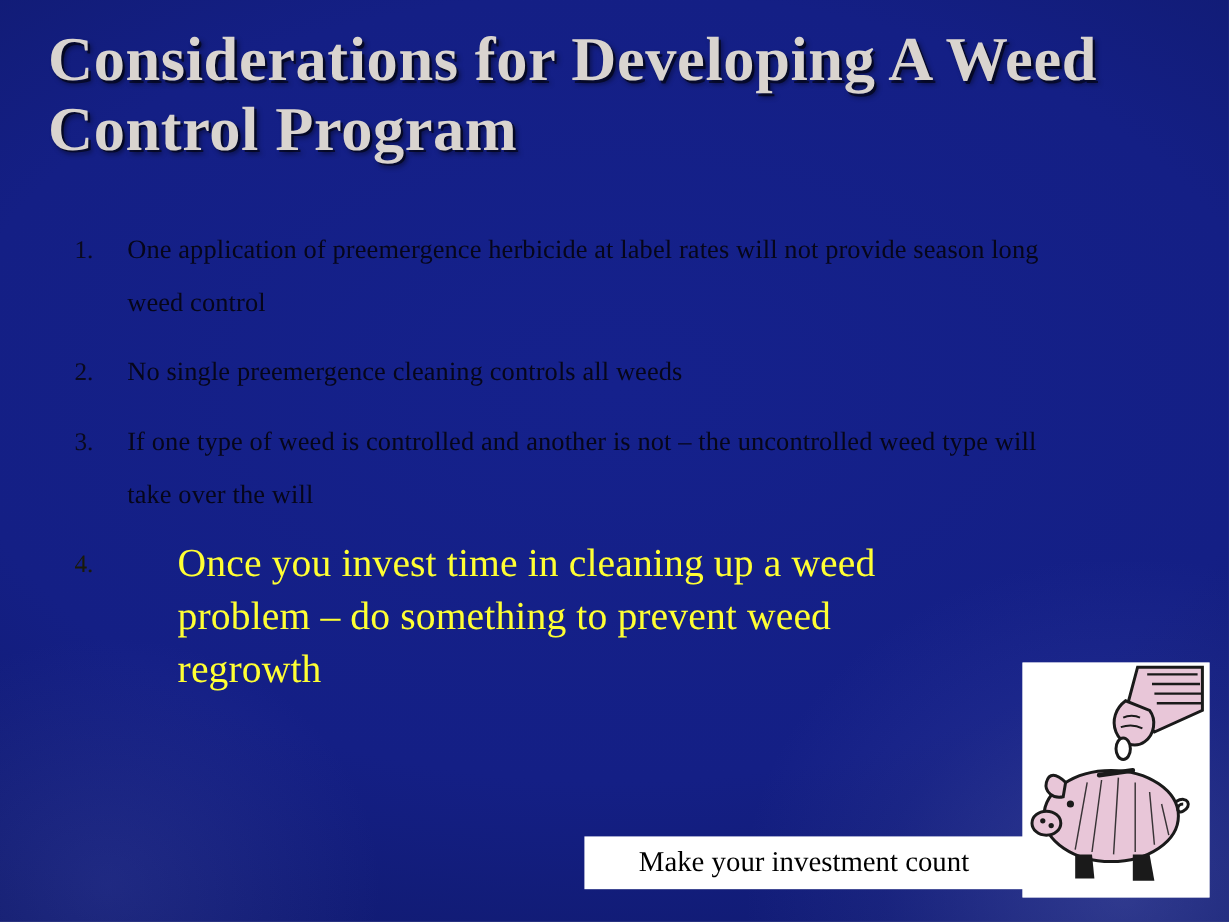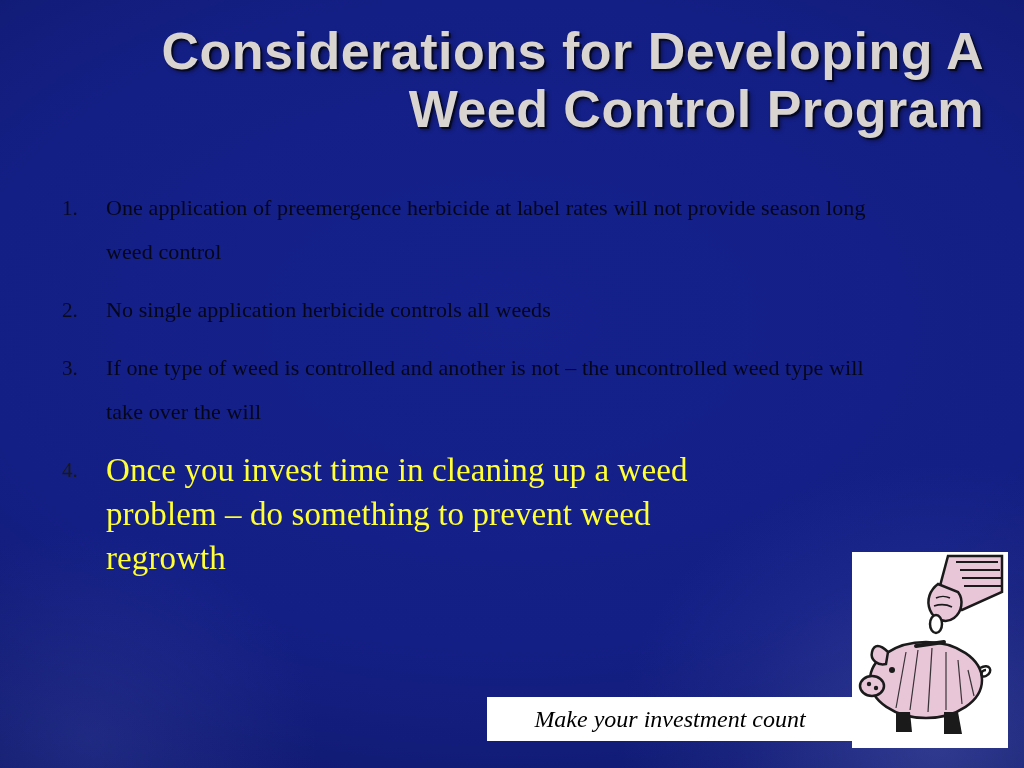--- a/index.html
+++ b/index.html
@@ -41,22 +41,22 @@
     height: 420px;
     background: radial-gradient(ellipse at 50% 50%, rgba(90,100,190,0.20) 0%, rgba(0,0,0,0) 70%);
     pointer-events: none;
   }
 
   .title {
     position: absolute;
     left: 40px;
     top: 22px;
     width: 944px;
-    text-align: right;
-    font-family: Liberation Sans, sans-serif;
+    text-align: left;
+    font-family: Liberation Serif, serif;
     font-weight: bold;
     font-size: 52px;
     line-height: 1.12;
     letter-spacing: 0.5px;
     color: #d9d4cf;
     text-shadow:
       2px 2px 0 rgba(0,0,0,0.55),
       3px 3px 4px rgba(0,0,0,0.45);
     z-index: 3;
   }
@@ -89,20 +89,21 @@
     line-height: 44px;
     color: #06061a;
     letter-spacing: 0.1px;
   }
   .item.highlight .num {
     color: #1a1a08;
   }
   .item.highlight .txt {
     color: #ffff33;
     font-size: 33px;
+    margin-left: 42px;
   }
   .item.last {
     width: 700px;
   }
 
   .pig-box {
     position: absolute;
     left: 852px;
     top: 552px;
     width: 156px;
@@ -119,21 +120,20 @@
     position: absolute;
     left: 487px;
     top: 697px;
     width: 366px;
     height: 44px;
     background: #ffffff;
     z-index: 5;
     display: flex;
     align-items: center;
     justify-content: center;
-    font-style: italic;
   }
   .caption-text {
     font-family: "Liberation Serif", serif;
     font-size: 24px;
     color: #000000;
     white-space: nowrap;
   }
 </style>
 </head>
 <body>
@@ -144,21 +144,21 @@
 
   <div class="body-list">
 
     <div class="item">
       <div class="num">1.</div>
       <div class="txt">One application of preemergence herbicide at label rates will not provide season long weed control</div>
     </div>
 
     <div class="item">
       <div class="num">2.</div>
-      <div class="txt">No single application herbicide controls all weeds</div>
+      <div class="txt">No single preemergence cleaning controls all weeds</div>
     </div>
 
     <div class="item">
       <div class="num">3.</div>
       <div class="txt">If one type of weed is controlled and another is not – the uncontrolled weed type will take over the will</div>
     </div>
 
     <div class="item highlight last">
       <div class="num">4.</div>
       <div class="txt">Once you invest time in cleaning up a weed problem – do something to prevent weed regrowth</div>

